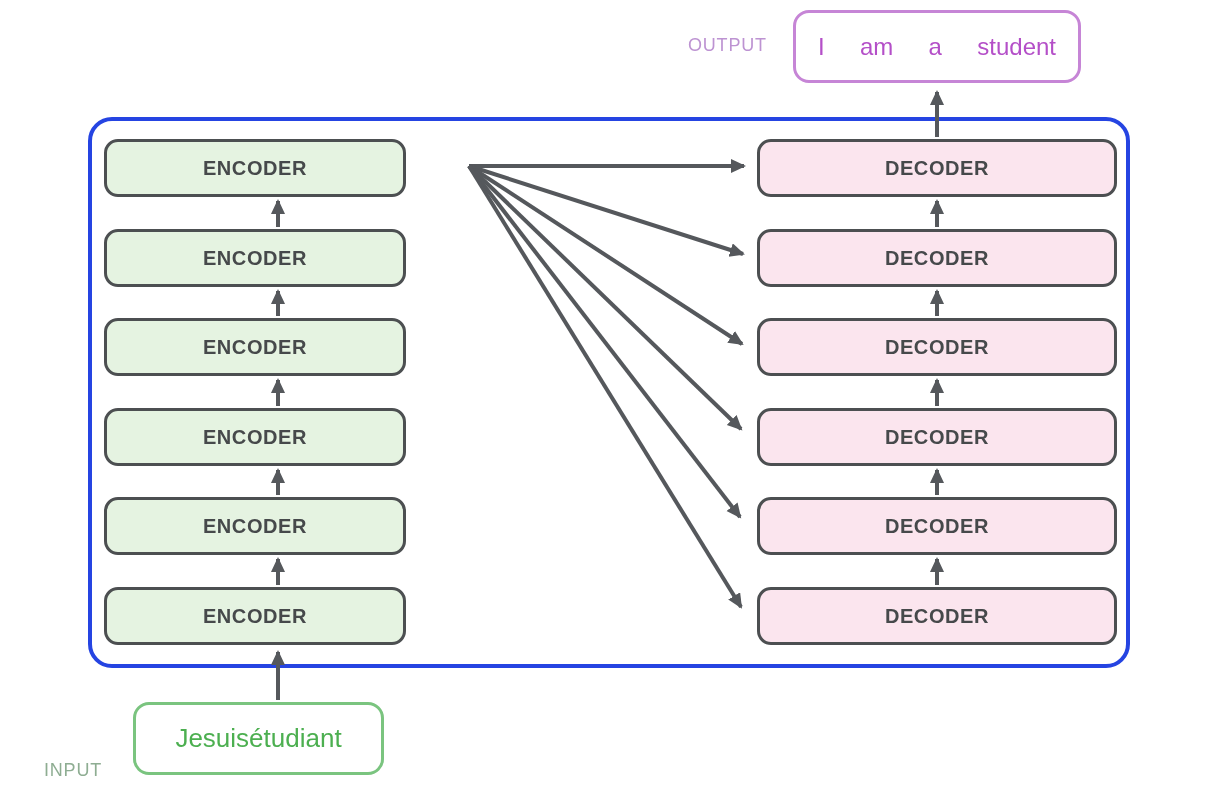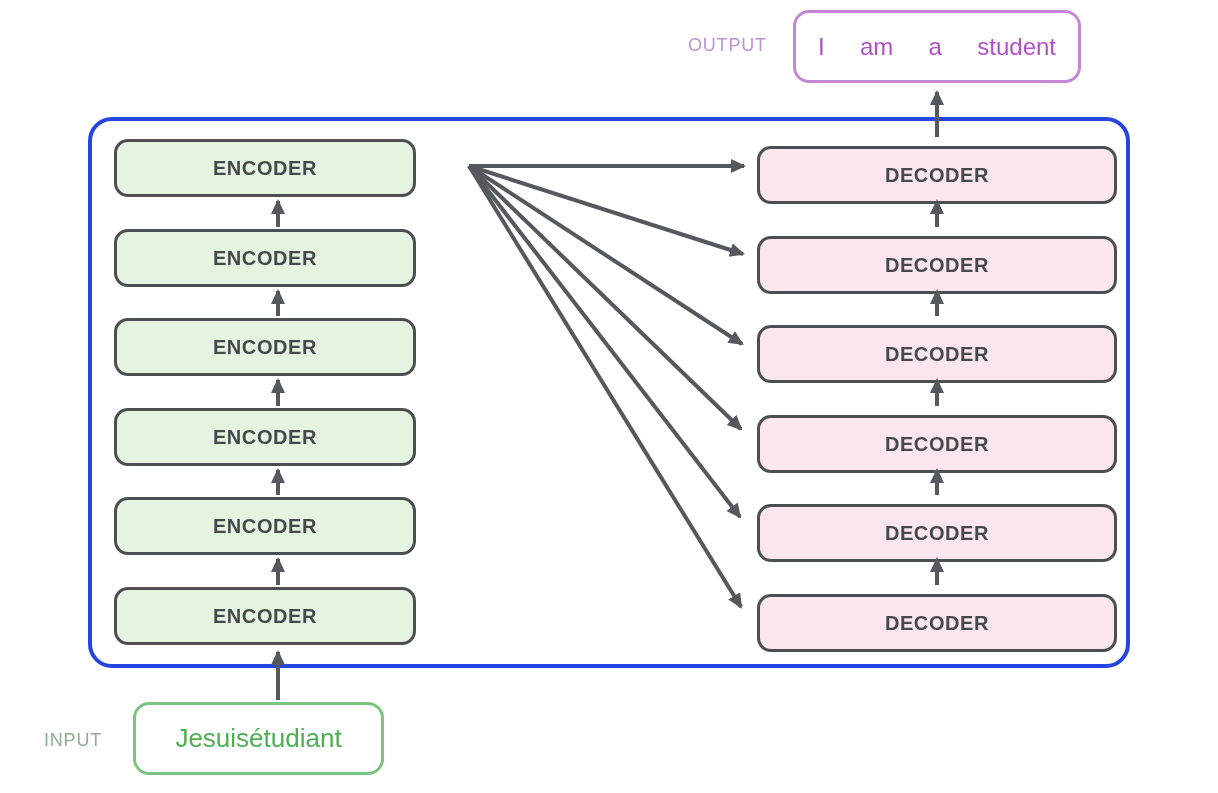--- a/index.html
+++ b/index.html
@@ -27,28 +27,28 @@
   .container{
     position:absolute;left:88px;top:117px;width:1042px;height:551px;
     border:4px solid var(--container-border);border-radius:24px;box-sizing:border-box;
   }
   .box{
     position:absolute;height:58px;box-sizing:border-box;
     border:3px solid var(--box-border);border-radius:14px;
     display:flex;align-items:center;justify-content:center;
     font-size:20px;font-weight:600;letter-spacing:0.6px;color:var(--box-text);
   }
-  .enc{left:114px;width:302px;background:var(--encoder-fill);}
-  .dec{left:757px;width:360px;background:var(--decoder-fill);margin-top:7px;}
+  .enc{left:104px;width:302px;background:var(--encoder-fill);}
+  .dec{left:757px;width:360px;background:var(--decoder-fill);}
   .row1{top:139px}.row2{top:229px}.row3{top:318px}.row4{top:408px}.row5{top:497px}.row6{top:587px}
   .io-label{
     position:absolute;font-size:18px;font-weight:400;letter-spacing:0.8px;
   }
   .output-label{left:688px;top:35px;color:var(--output-label);}
-  .input-label{left:44px;top:730px;color:var(--input-label);}
+  .input-label{left:44px;top:760px;color:var(--input-label);}
   .io-box{
     position:absolute;box-sizing:border-box;border-radius:16px;background:#ffffff;
     display:flex;align-items:center;justify-content:space-between;
   }
   .output-box{
     left:793px;top:10px;width:288px;height:73px;
     border:3px solid var(--output-border);color:var(--output-text);
     font-size:24px;padding:0 22px;
   }
   .input-box{

